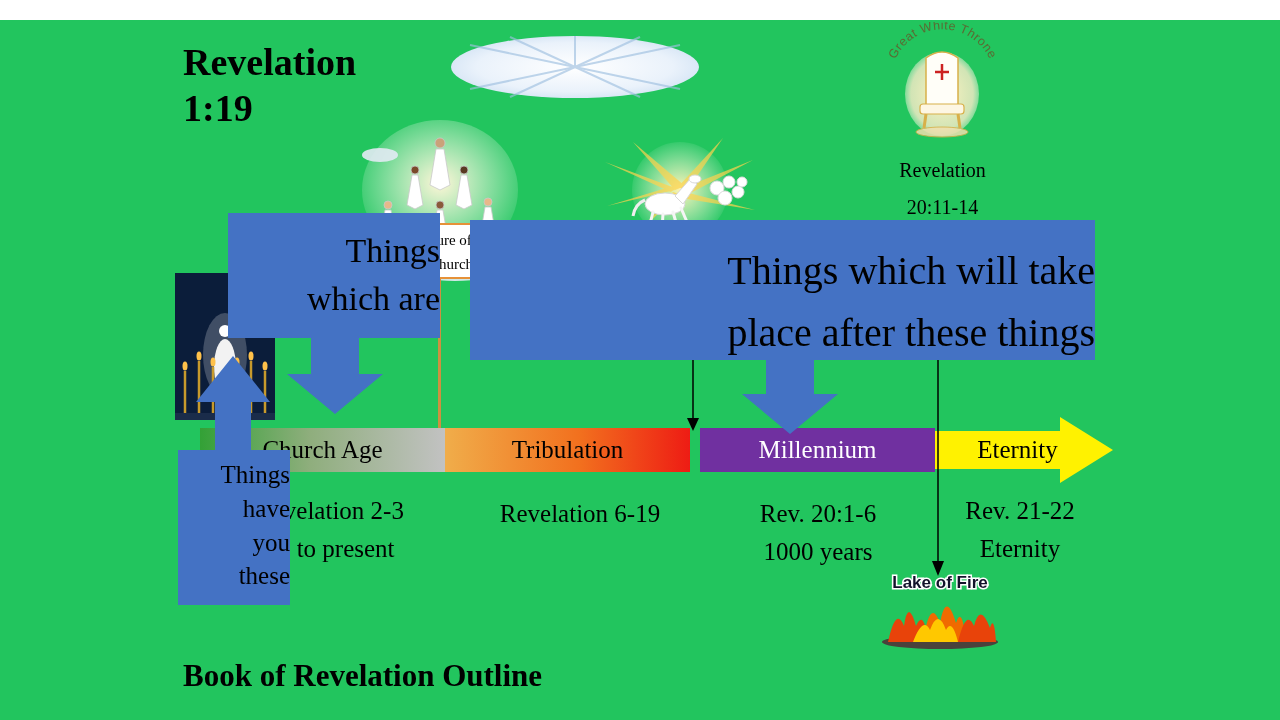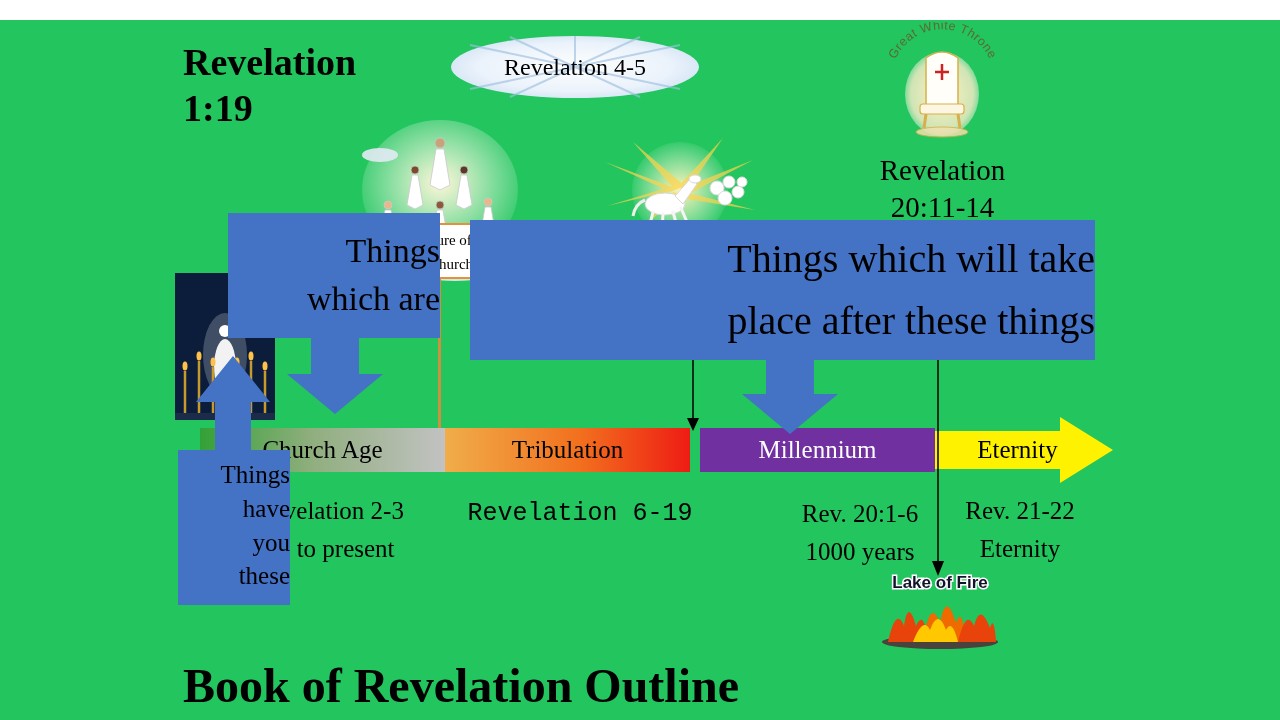--- a/index.html
+++ b/index.html
@@ -4,45 +4,45 @@
 <style>
   * { margin:0; padding:0; box-sizing:border-box; }
   html,body { background:#ffffff; }
   body { font-family:"Liberation Serif", serif; color:#000; }
   #slide { position:relative; width:1280px; height:720px; background:#22c55e; overflow:hidden;margin-top:20px; }
 
   .abs { position:absolute; }
 
   
   .heading { left:183px; top:20px; width:240px; font-size:38px; font-weight:bold; line-height:1.2; }
-  .main-title { left:183px; top:638px; width:800px; font-size:48px; font-weight:bold; }
+  .main-title { left:183px; top:638px; width:800px; font-size:31px; font-weight:bold; }
 
   
   .oval-wrap { left:450px; top:15px; width:250px; height:64px; }
   .oval-label { left:450px; top:15px; width:250px; height:64px; display:flex; align-items:center; justify-content:center; font-size:24px; }
 
   
   .throne-img { left:880px; top:2px; width:125px; height:125px; }
-  .throne-ref { left:830px; top:132px; width:225px; text-align:center; font-size:29px; line-height:37px; }
+  .throne-ref { left:830px; top:132px; width:225px; text-align:center; font-size:20px; line-height:37px; }
 
   
   .rapture-img { left:360px; top:95px; width:160px; height:170px; z-index:1; }
   .secondcoming-img { left:605px; top:118px; width:150px; height:100px; z-index:1; }
   .lampstands-img { left:175px; top:253px; width:100px; height:147px; z-index:1; }
   .lake-img { left:868px; top:548px; width:145px; height:82px; z-index:2; }
 
   
   .rapture-label { left:398px; top:203px; width:84px; height:56px; z-index:2; background:#fff;
       border:2px solid #e69138; text-align:center; font-size:15px; line-height:1.6; padding-top:3px; }
   .rapture-line { left:438px; top:255px; width:3px; height:154px; background:#ce9040; z-index:1; }
 
   
   .callout { background:#4472C4; color:#000; text-align:right; z-index:5; }
   .callout-which-are { left:228px; top:193px; width:212px; height:125px; font-size:34px; line-height:1.4; padding-top:14px; }
-  .callout-after { left:470px; top:200px; width:625px; height:140px; font-size:40px; line-height:1.55; padding-top:8px; }
+  .callout-after { left:470px; top:200px; width:625px; height:140px; font-size:40px; line-height:1.55; padding-top:20px; }
   .callout-seen { left:178px; top:430px; width:112px; height:155px; font-size:25px; line-height:1.35; padding-top:8px; z-index:6; }
 
   .arrow-which-are { left:280px; top:318px; width:110px; height:76px; z-index:5; }
   .arrow-after { left:735px; top:340px; width:110px; height:74px; z-index:5; }
   .arrow-seen-up { left:196px; top:336px; width:74px; height:96px; z-index:6; }
 
   
   .black-arrow-1 { left:687px; top:222px; width:12px; height:190px; z-index:3; }
   .black-arrow-2 { left:932px; top:205px; width:12px; height:352px; z-index:3; }
 
@@ -50,22 +50,22 @@
   .seg { top:408px; height:44px; line-height:44px; text-align:center; font-size:25px; z-index:1; }
   .seg-church { left:200px; width:245px; background:linear-gradient(to right,#33a136 0%, #8fae7d 45%, #c2c2c2 100%); }
   .seg-trib { left:445px; width:245px; background:linear-gradient(to right,#f0ad4a 0%, #f2701e 55%, #ee1c14 100%); }
   .seg-mill { left:700px; width:235px; background:#7030A0; color:#fff; }
   .eternity-shape { left:935px; top:395px; width:180px; height:70px; z-index:1; }
   .eternity-label { left:935px; top:408px; width:165px; height:44px; line-height:44px; text-align:center; font-size:25px; z-index:2; }
 
   
   .ref { top:472px; text-align:center; font-size:25px; line-height:38px; z-index:1; }
   .ref-1 { left:200px; width:260px; }
-  .ref-2 { left:450px; width:260px; top:475px;font-family:Liberation Mono, monospace; }
-  .ref-3 { left:742px; width:236px; top:475px; }
+  .ref-2 { left:450px; width:260px; top:475px; }
+  .ref-3 { left:700px; width:236px; top:475px; }
   .ref-4 { left:940px; width:160px; }
 </style>
 </head>
 <body>
 
 <div id="slide">
 
   <div class="abs heading">Revelation 1:19</div>
 
   <svg class="abs oval-wrap" viewBox="0 0 250 64">
@@ -82,21 +82,20 @@
         <line x1="125" y1="32" x2="60" y2="2"></line>
       <line x1="125" y1="32" x2="125" y2="1"></line>
         <line x1="125" y1="32" x2="190" y2="2"></line>
       <line x1="125" y1="32" x2="230" y2="10"></line>
         <line x1="125" y1="32" x2="20" y2="54"></line>
       <line x1="125" y1="32" x2="60" y2="62"></line>
         <line x1="125" y1="32" x2="190" y2="62"></line>
       <line x1="125" y1="32" x2="230" y2="54"></line>
     </g>
   </svg>
-  <div class="abs oval-label">Revelation 4-5</div>
 
   <svg class="abs throne-img" viewBox="0 0 125 125">
     <defs>
       <radialGradient id="gThr" cx="50%" cy="50%" r="60%">
         <stop offset="0%" stop-color="#fff3c0"></stop>
         <stop offset="70%" stop-color="#fdeccb" stop-opacity="0.8"></stop>
         <stop offset="100%" stop-color="#ffffff" stop-opacity="0"></stop>
       </radialGradient>
       <path id="thrArc" d="M 14 78 A 52 52 0 1 1 111 78" fill="none"></path>
     </defs>

